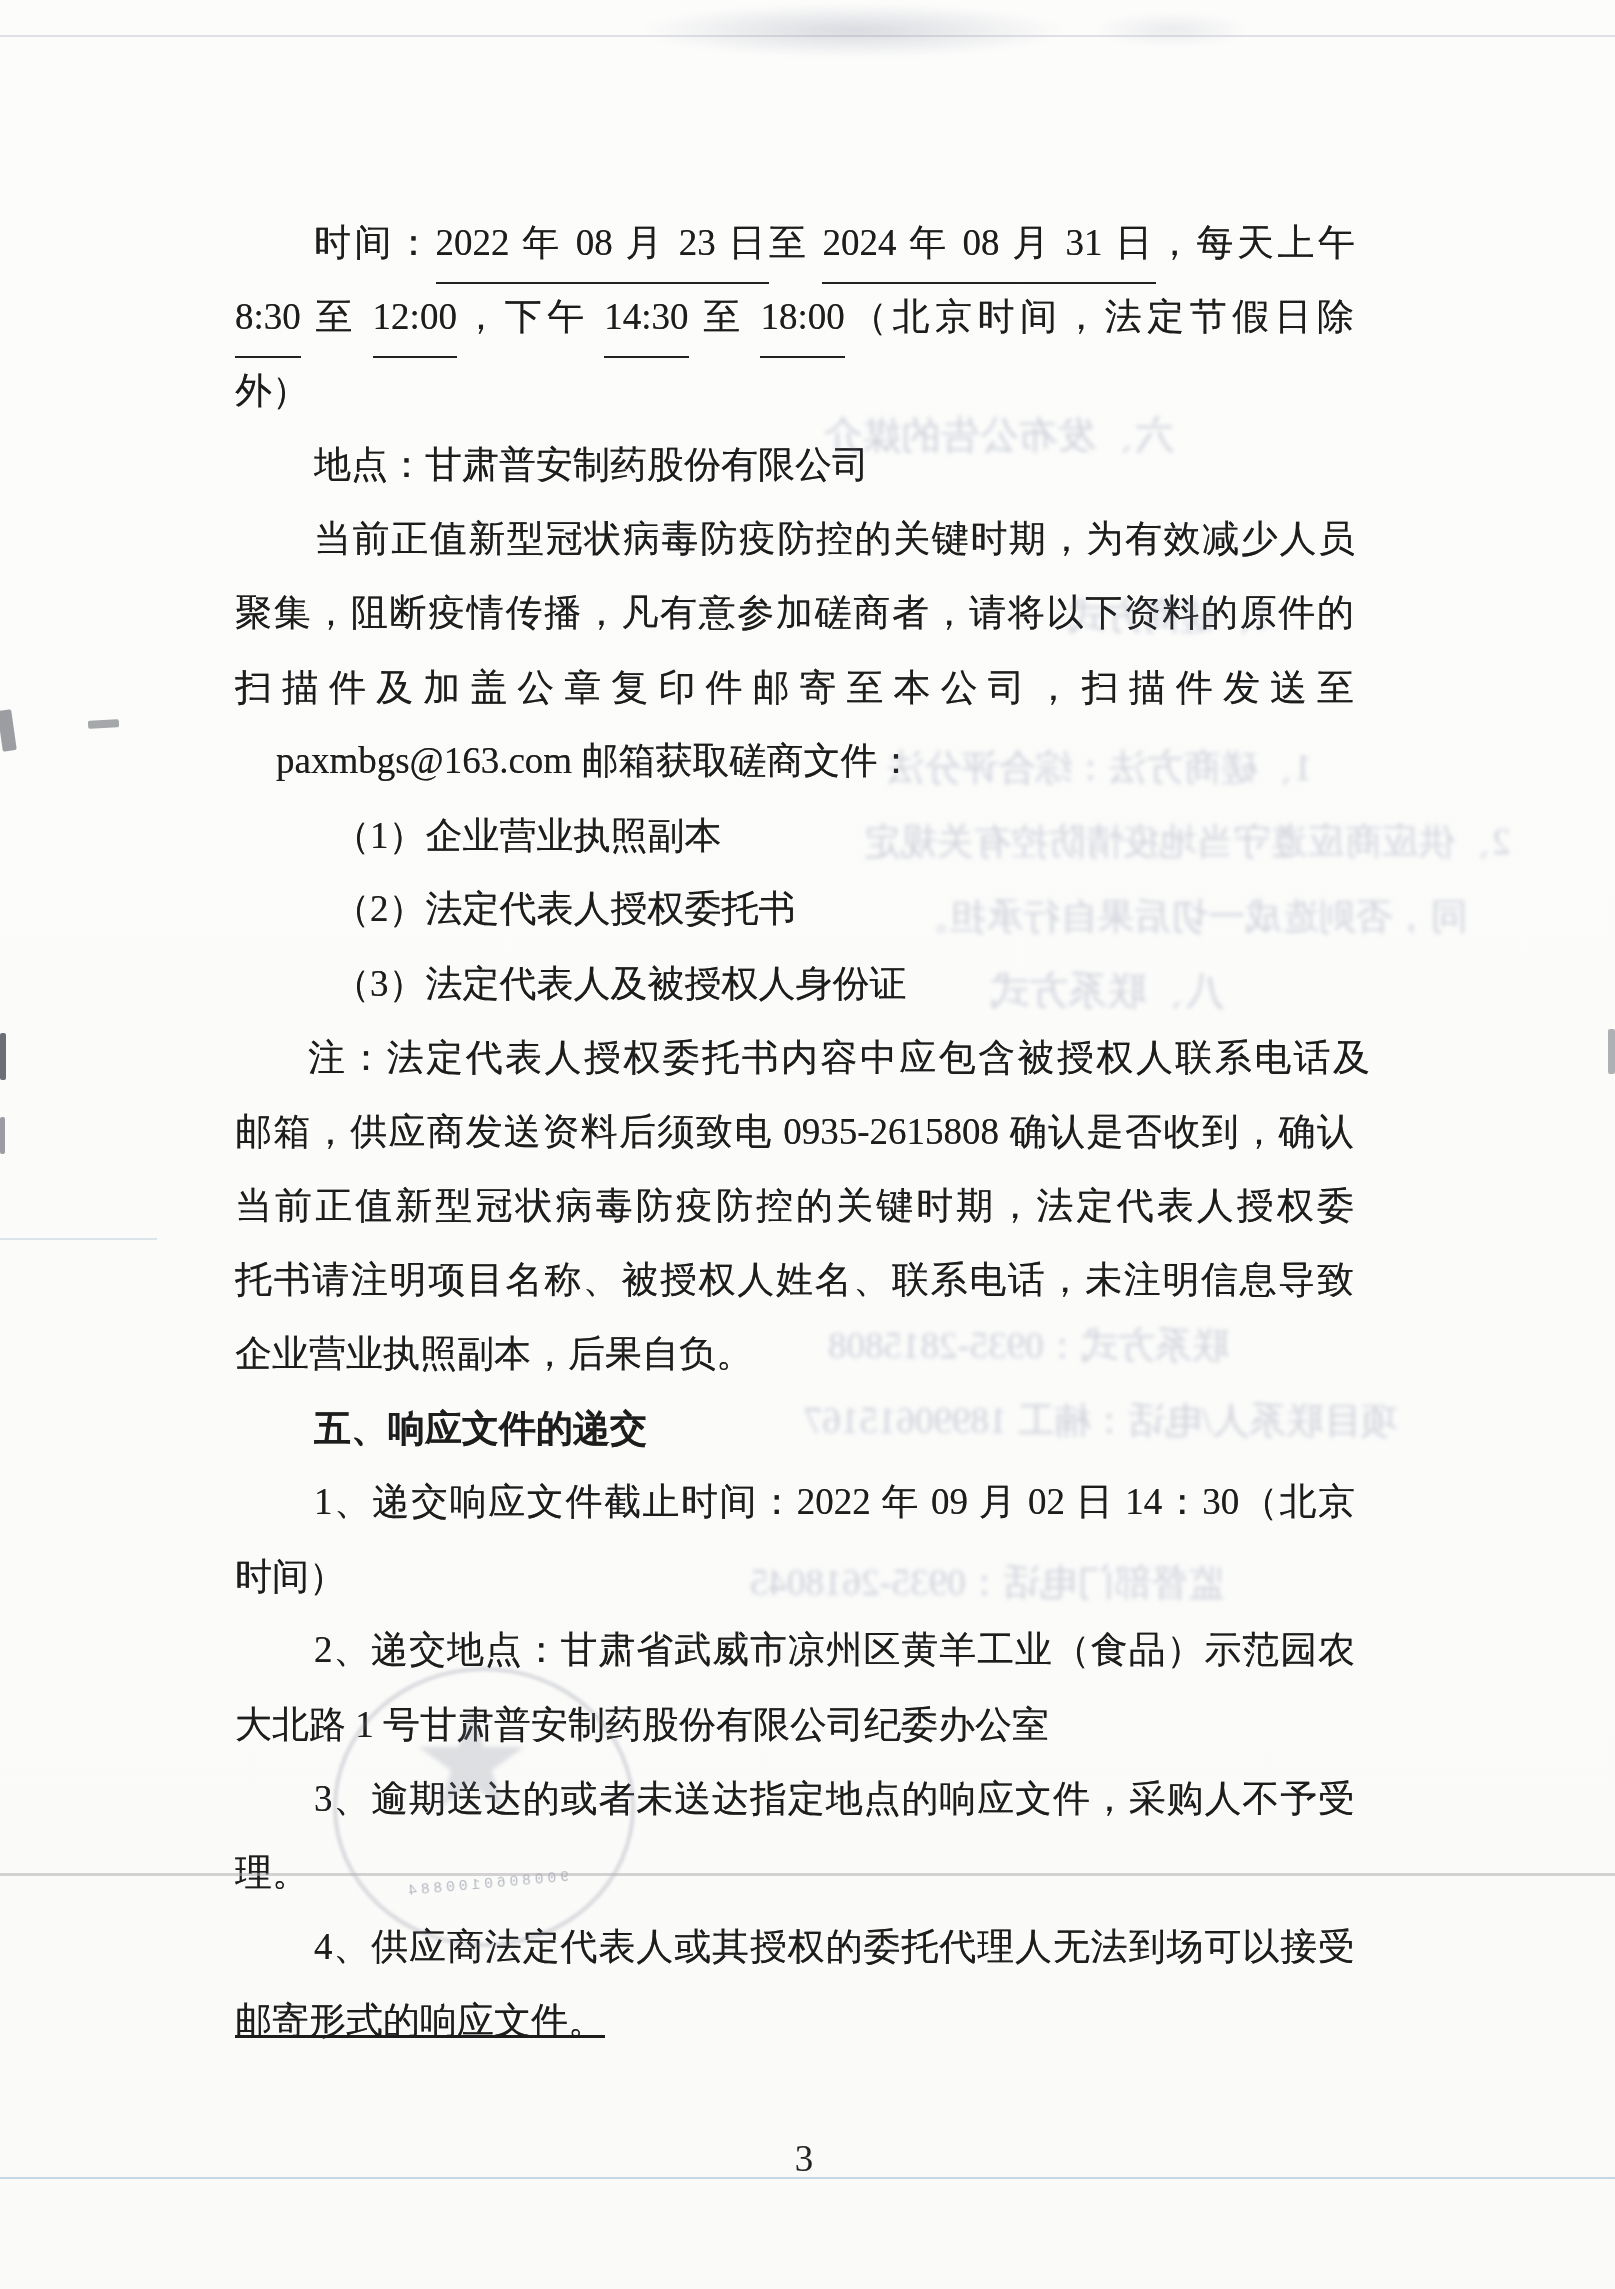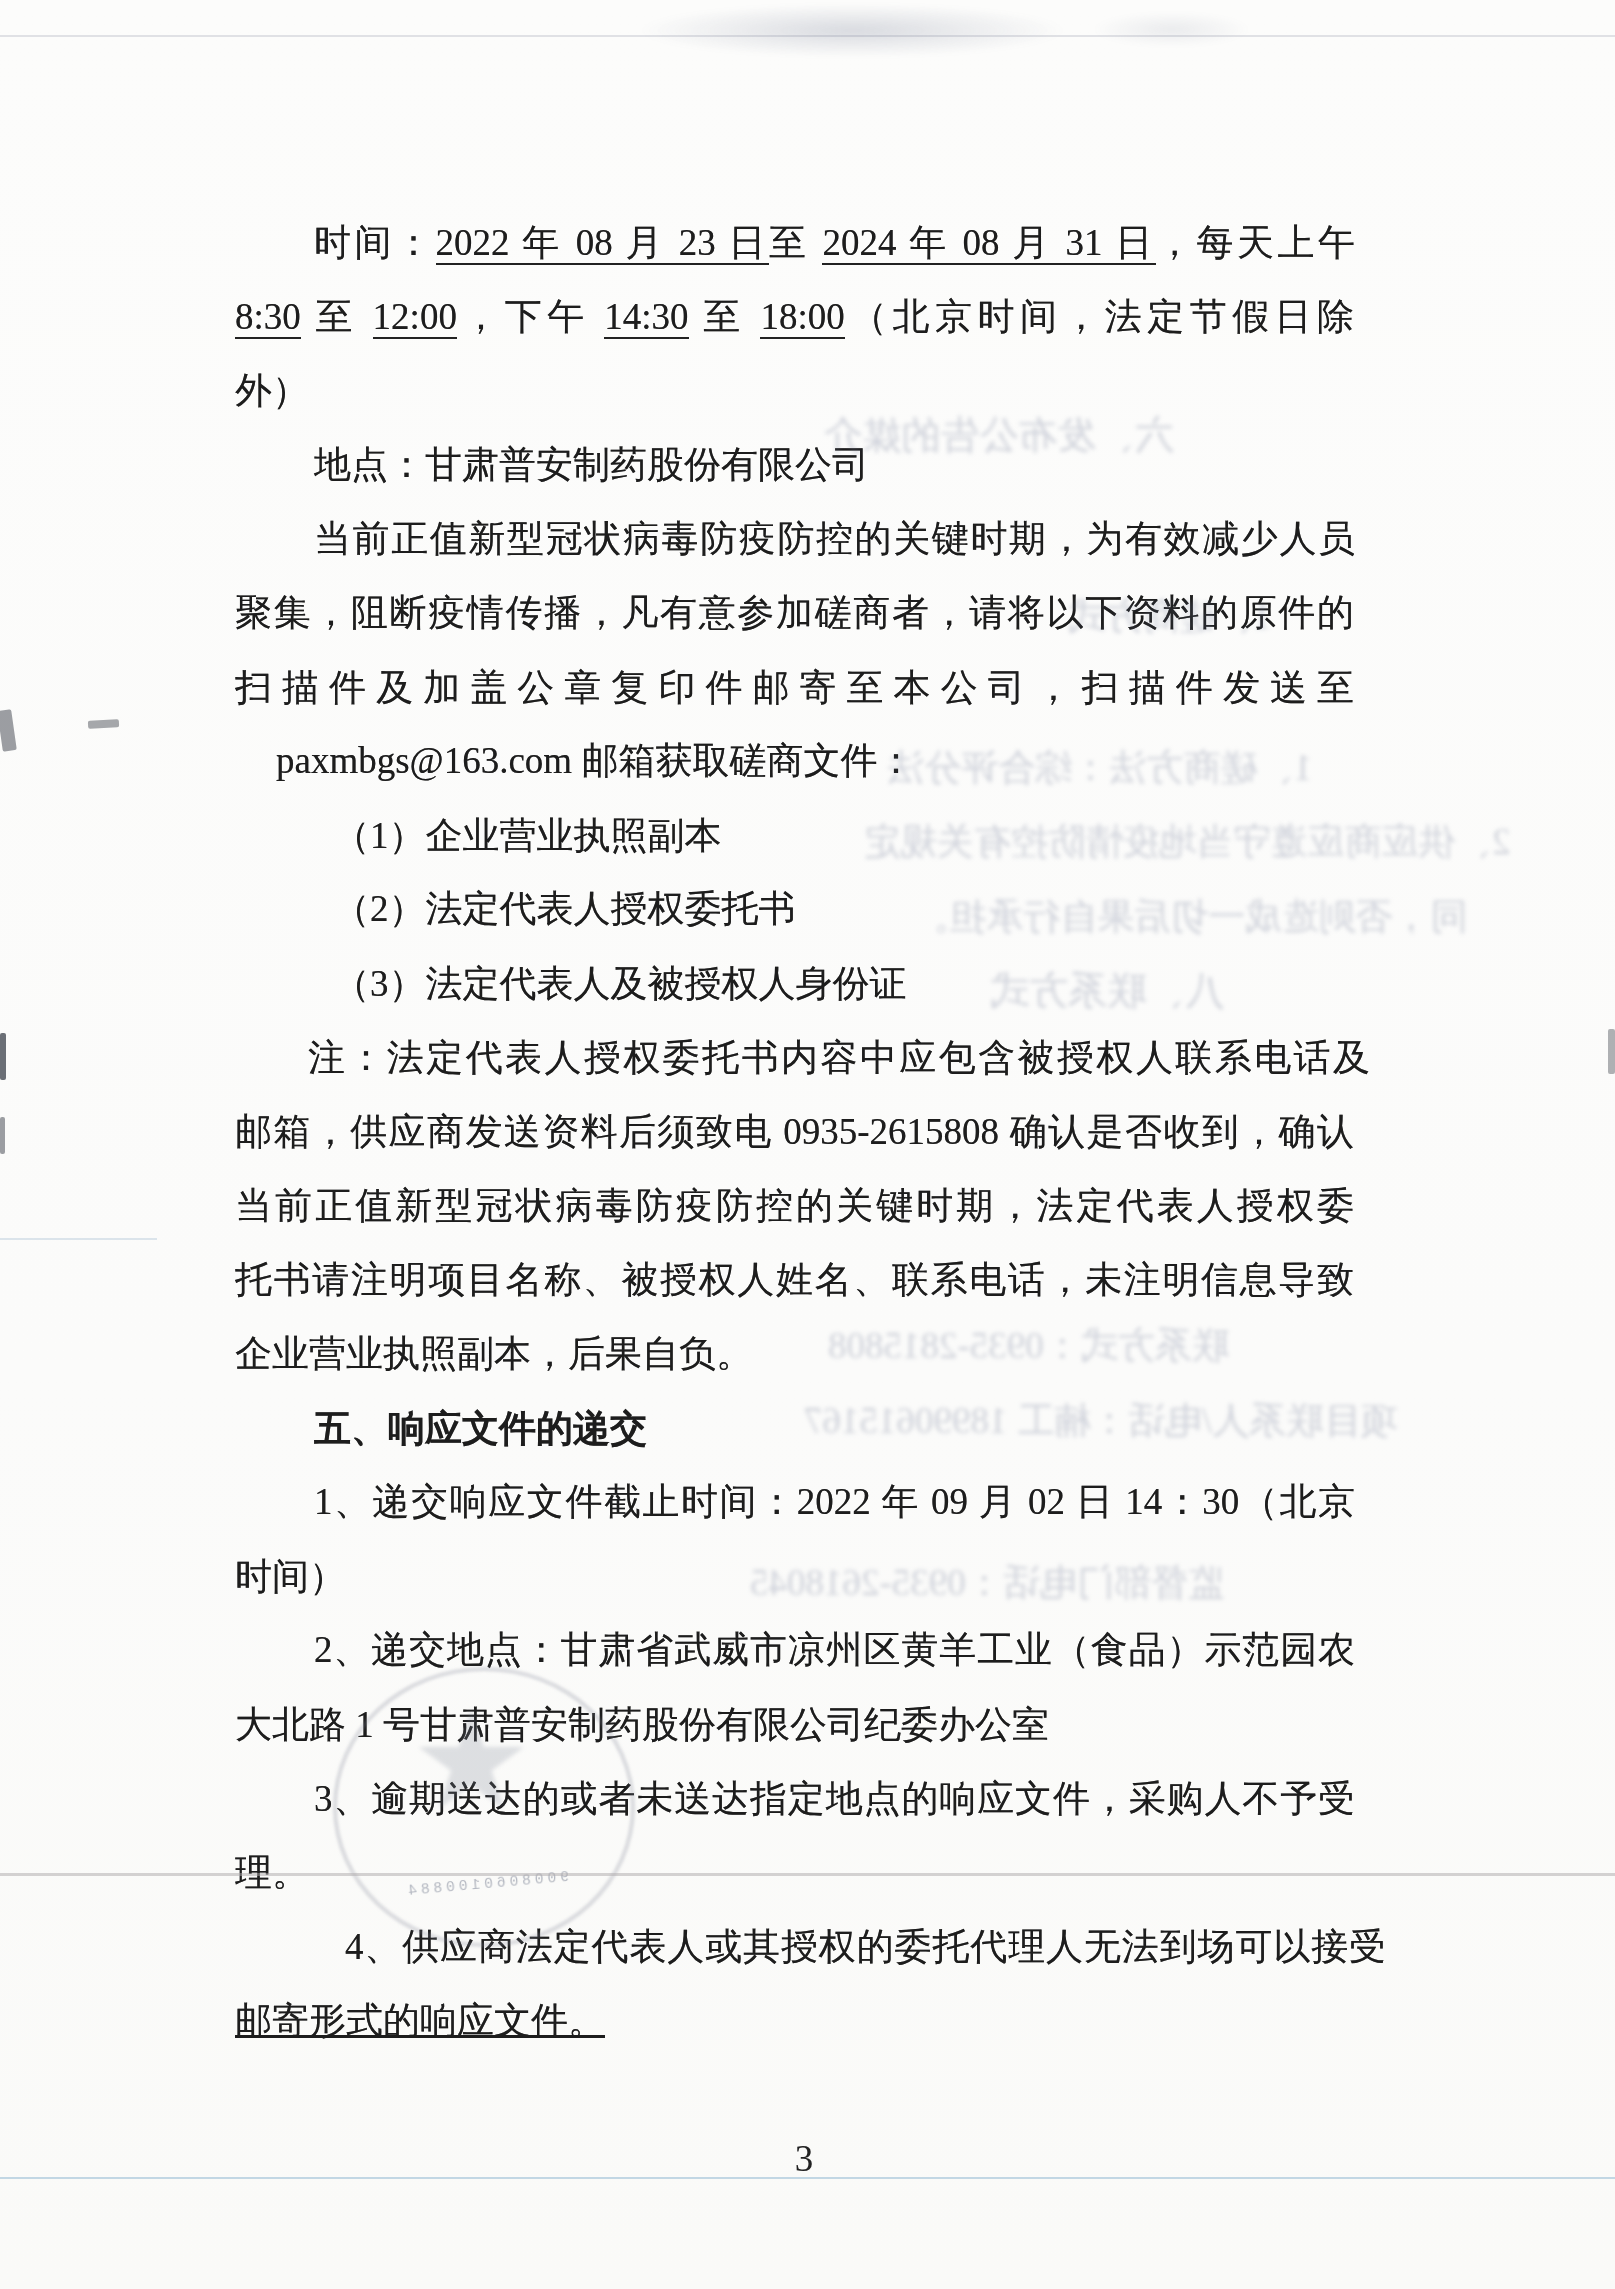--- a/index.html
+++ b/index.html
@@ -14,21 +14,21 @@
   }
   .line{
     position:absolute;left:235px;width:1119px;
     font-size:37px;color:#1d1d1d;
     text-shadow:0 0 0.6px rgba(25,25,25,0.65);
     line-height:1.22;
   }
   .line.nowrap{white-space:nowrap;}
   .line.justify{text-align:justify;text-align-last:justify;text-justify:inter-character;}
   .line.bold{font-weight:bold;}
-  .seg-u{border-bottom:2.9px solid #222;padding-bottom:0;}
+  .seg-u{border-bottom:2.9px solid #222;padding-bottom:19px;}
   .bleed{
     position:absolute;white-space:nowrap;
     color:rgba(105,115,145,0.30);
     transform:scaleX(-1);
     filter:blur(2px);
     font-size:37px;
   }
   .scan-line{position:absolute;}
   .edge-mark{position:absolute;background:#3b4049;border-radius:2px;}
   .smudge{
@@ -83,21 +83,21 @@
       <div class="line justify" style="top: 1183px; left: 235px; width: 1119px;"><span>当前正值新型冠状病毒防疫防控的关键时期，法定代表人授权委</span></div>
       <div class="line justify" style="top: 1257px; left: 235px; width: 1119px;"><span>托书请注明项目名称、被授权人姓名、联系电话，未注明信息导致</span></div>
       <div class="line nowrap" style="top: 1331px; left: 235px; width: 1119px;"><span>企业营业执照副本，后果自负。</span></div>
       <div class="line nowrap bold" style="top: 1406px; left: 314px; width: 1041px;"><span>五、响应文件的递交</span></div>
       <div class="line justify" style="top: 1479px; left: 314px; width: 1041px;"><span>1、递交响应文件截止时间：2022 年 09 月 02 日 14：30（北京</span></div>
       <div class="line nowrap" style="top: 1554px; left: 235px; width: 1119px;"><span>时间）</span></div>
       <div class="line justify" style="top: 1627px; left: 314px; width: 1041px;"><span>2、递交地点：甘肃省武威市凉州区黄羊工业（食品）示范园农</span></div>
       <div class="line nowrap" style="top: 1702px; left: 235px; width: 1119px;"><span>大北路 1 号甘肃普安制药股份有限公司纪委办公室</span></div>
       <div class="line justify" style="top: 1776px; left: 314px; width: 1041px;"><span>3、逾期送达的或者未送达指定地点的响应文件，采购人不予受</span></div>
       <div class="line nowrap" style="top: 1850px; left: 235px; width: 1119px;"><span>理。</span></div>
-      <div class="line justify" style="top: 1924px; left: 314px; width: 1041px; margin-left: 31px;"><span>4、供应商法定代表人或其授权的委托代理人无法到场可以接受</span></div>
+      <div class="line justify" style="top: 1924px; left: 314px; width: 1041px;"><span>4、供应商法定代表人或其授权的委托代理人无法到场可以接受</span></div>
       <div class="line nowrap" style="top: 1998px; left: 235px; width: 1119px; text-decoration: underline;"><span>邮寄形式的响应文件。</span></div>
     </div>
   <div id="artifact-layer">
     <div id="stamp">
       <div id="stamp-ring"></div>
       <div id="stamp-star">★</div>
       <div id="stamp-serial">9008060100884</div>
     </div>
   <div class="bleed" style="left: 823px; top: 408px; font-size: 39px;">六、发布公告的媒介</div>
       <div class="bleed" style="left: 1068px; top: 592px; font-size: 37px;">1、磋商方式</div>

